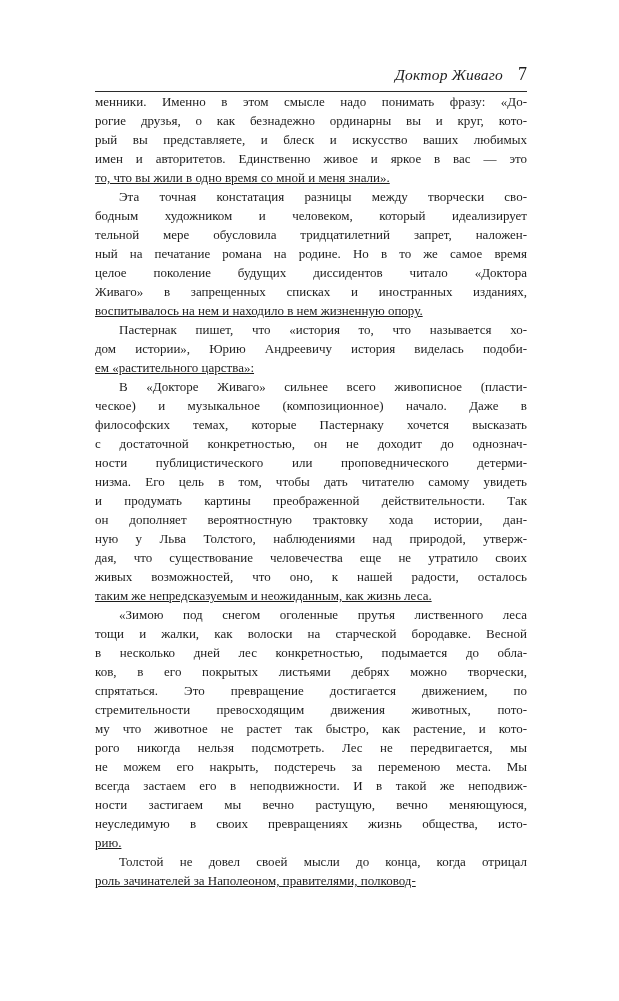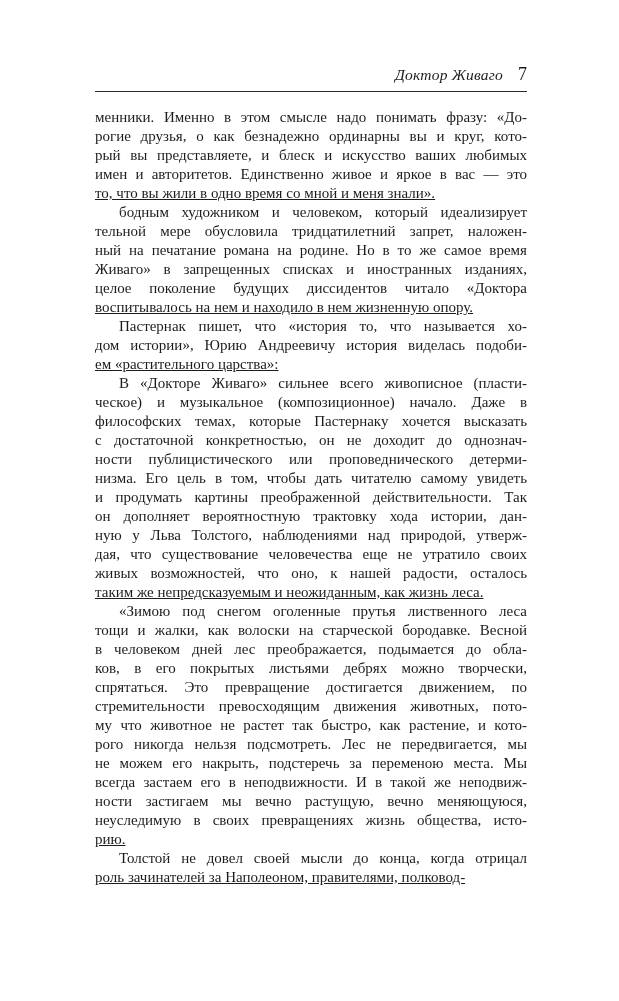--- a/index.html
+++ b/index.html
@@ -35,22 +35,22 @@
   .page-number {
     font-size: 18px;
     color: #1c1c1c;
   }
   .header-rule {
     border: none;
     border-top: 1px solid #2b2b2b;
     margin: 3px 0 0 0;
   }
   .text-block {
-    margin-top: 16px;
-    font-size: 15px;
+    margin-top: 0;
+    font-size: 13px;
     line-height: 19px;
     text-rendering: optimizeLegibility;
   }
   .para {
     margin: 0;
   }
   .para.indent .line:first-child {
     text-indent: 24px;
   }
   .line {
@@ -75,25 +75,26 @@
   <hr class="header-rule">
   <div class="text-block">
       <div class="para">
         <div class="line">менники. Именно в этом смысле надо понимать фразу: «До-</div>
         <div class="line">рогие друзья, о как безнадежно ординарны вы и круг, кото-</div>
         <div class="line">рый вы представляете, и блеск и искусство ваших любимых</div>
         <div class="line">имен и авторитетов. Единственно живое и яркое в вас — это</div>
         <div class="line last">то, что вы жили в одно время со мной и меня знали».</div>
       </div>
       <div class="para indent">
+        <div class="line">Эта точная констатация разницы между творчески сво-</div>
         <div class="line">бодным художником и человеком, который идеализирует</div>
         <div class="line">тельной мере обусловила тридцатилетний запрет, наложен-</div>
         <div class="line">ный на печатание романа на родине. Но в то же самое время</div>
+        <div class="line">целое поколение будущих диссидентов читало «Доктора</div>
         <div class="line">Живаго» в запрещенных списках и иностранных изданиях,</div>
-        <div class="line">целое поколение будущих диссидентов читало «Доктора</div>
         <div class="line last">воспитывалось на нем и находило в нем жизненную опору.</div>
       </div>
       <div class="para indent">
         <div class="line">Пастернак пишет, что «история то, что называется хо-</div>
         <div class="line">дом истории», Юрию Андреевичу история виделась подоби-</div>
         <div class="line last">ем «растительного царства»:</div>
       </div>
       <div class="para indent">
         <div class="line">В «Докторе Живаго» сильнее всего живописное (пласти-</div>
         <div class="line">ческое) и музыкальное (композиционное) начало. Даже в</div>
@@ -104,21 +105,21 @@
         <div class="line">и продумать картины преображенной действительности. Так</div>
         <div class="line">он дополняет вероятностную трактовку хода истории, дан-</div>
         <div class="line">ную у Льва Толстого, наблюдениями над природой, утверж-</div>
         <div class="line">дая, что существование человечества еще не утратило своих</div>
         <div class="line">живых возможностей, что оно, к нашей радости, осталось</div>
         <div class="line last">таким же непредсказуемым и неожиданным, как жизнь леса.</div>
       </div>
       <div class="para indent">
         <div class="line">«Зимою под снегом оголенные прутья лиственного леса</div>
         <div class="line">тощи и жалки, как волоски на старческой бородавке. Весной</div>
-        <div class="line">в человеком дней лес преображается, подымается до обла-</div>
+        <div class="line">в несколько дней лес конкретностью, подымается до обла-</div>
         <div class="line">ков, в его покрытых листьями дебрях можно творчески,</div>
         <div class="line">спрятаться. Это превращение достигается движением, по</div>
         <div class="line">стремительности превосходящим движения животных, пото-</div>
         <div class="line">му что животное не растет так быстро, как растение, и кото-</div>
         <div class="line">рого никогда нельзя подсмотреть. Лес не передвигается, мы</div>
         <div class="line">не можем его накрыть, подстеречь за переменою места. Мы</div>
         <div class="line">всегда застаем его в неподвижности. И в такой же неподвиж-</div>
         <div class="line">ности застигаем мы вечно растущую, вечно меняющуюся,</div>
         <div class="line">неуследимую в своих превращениях жизнь общества, исто-</div>
         <div class="line last">рию.</div>

